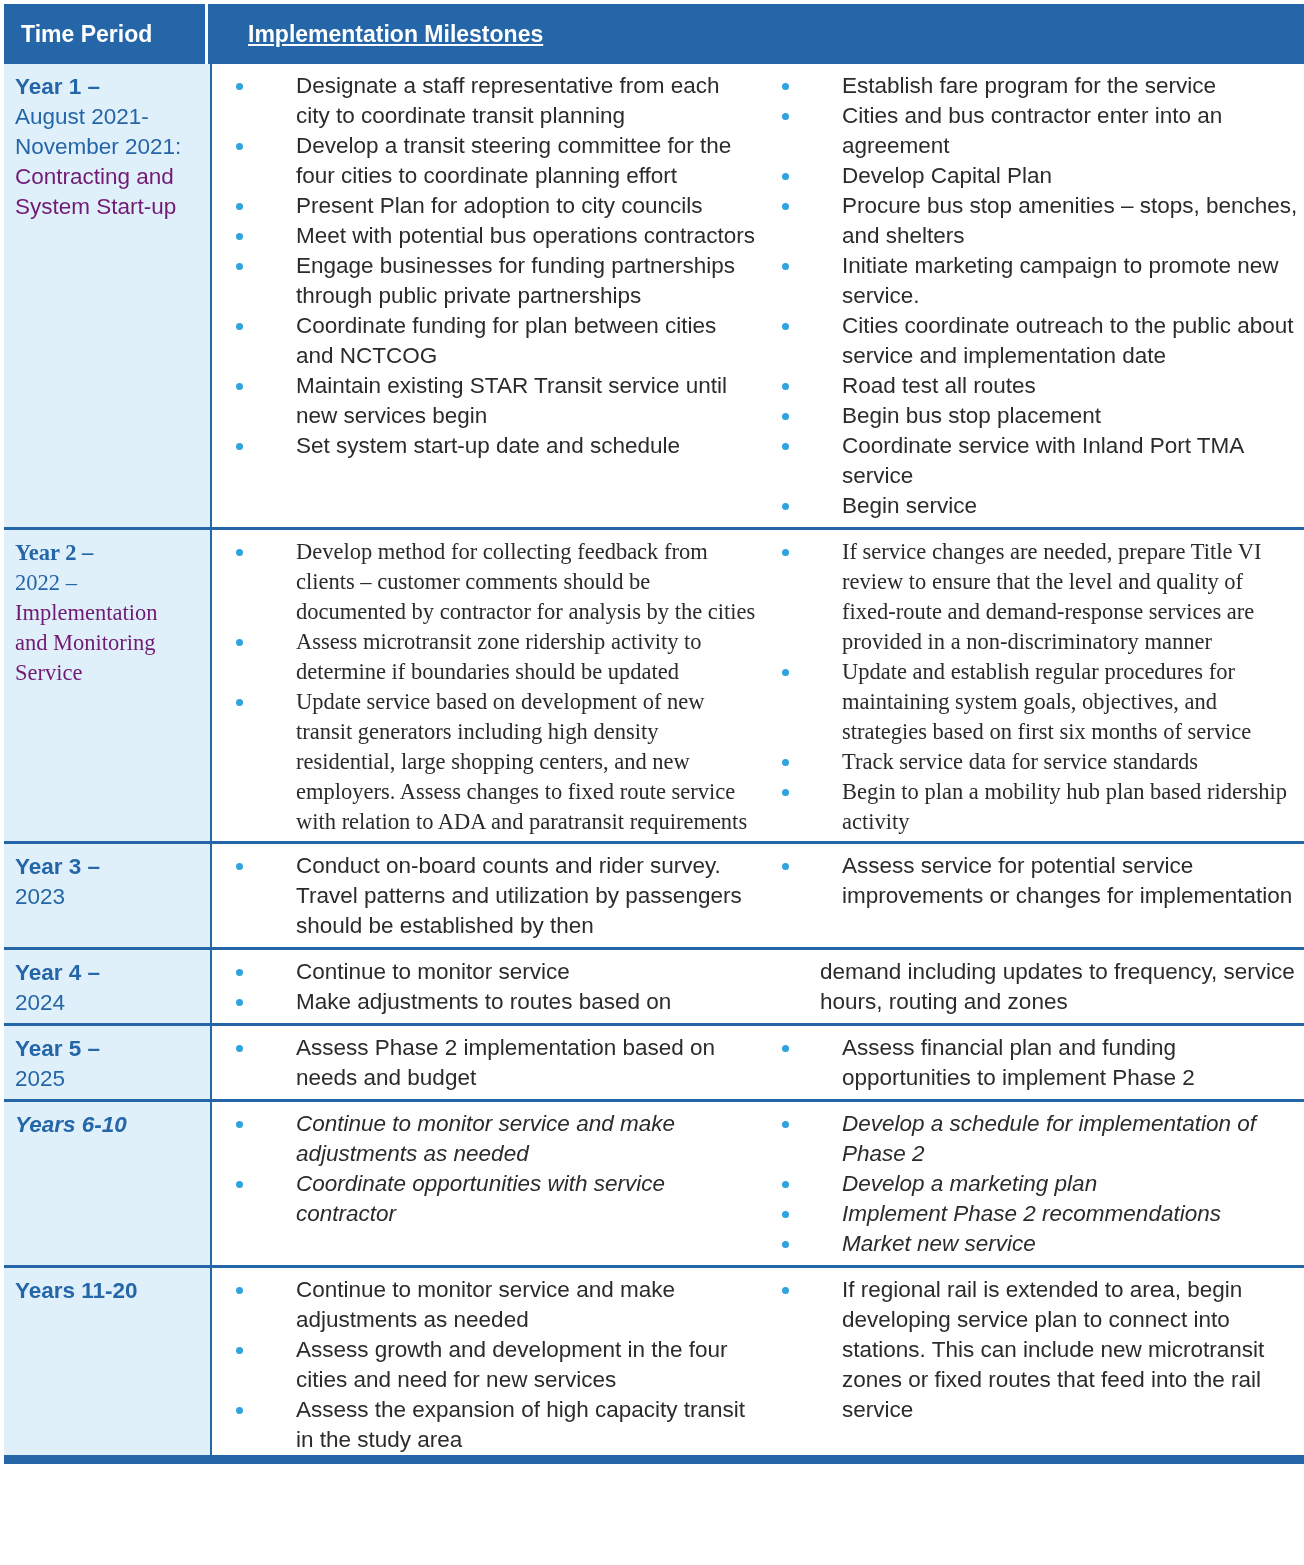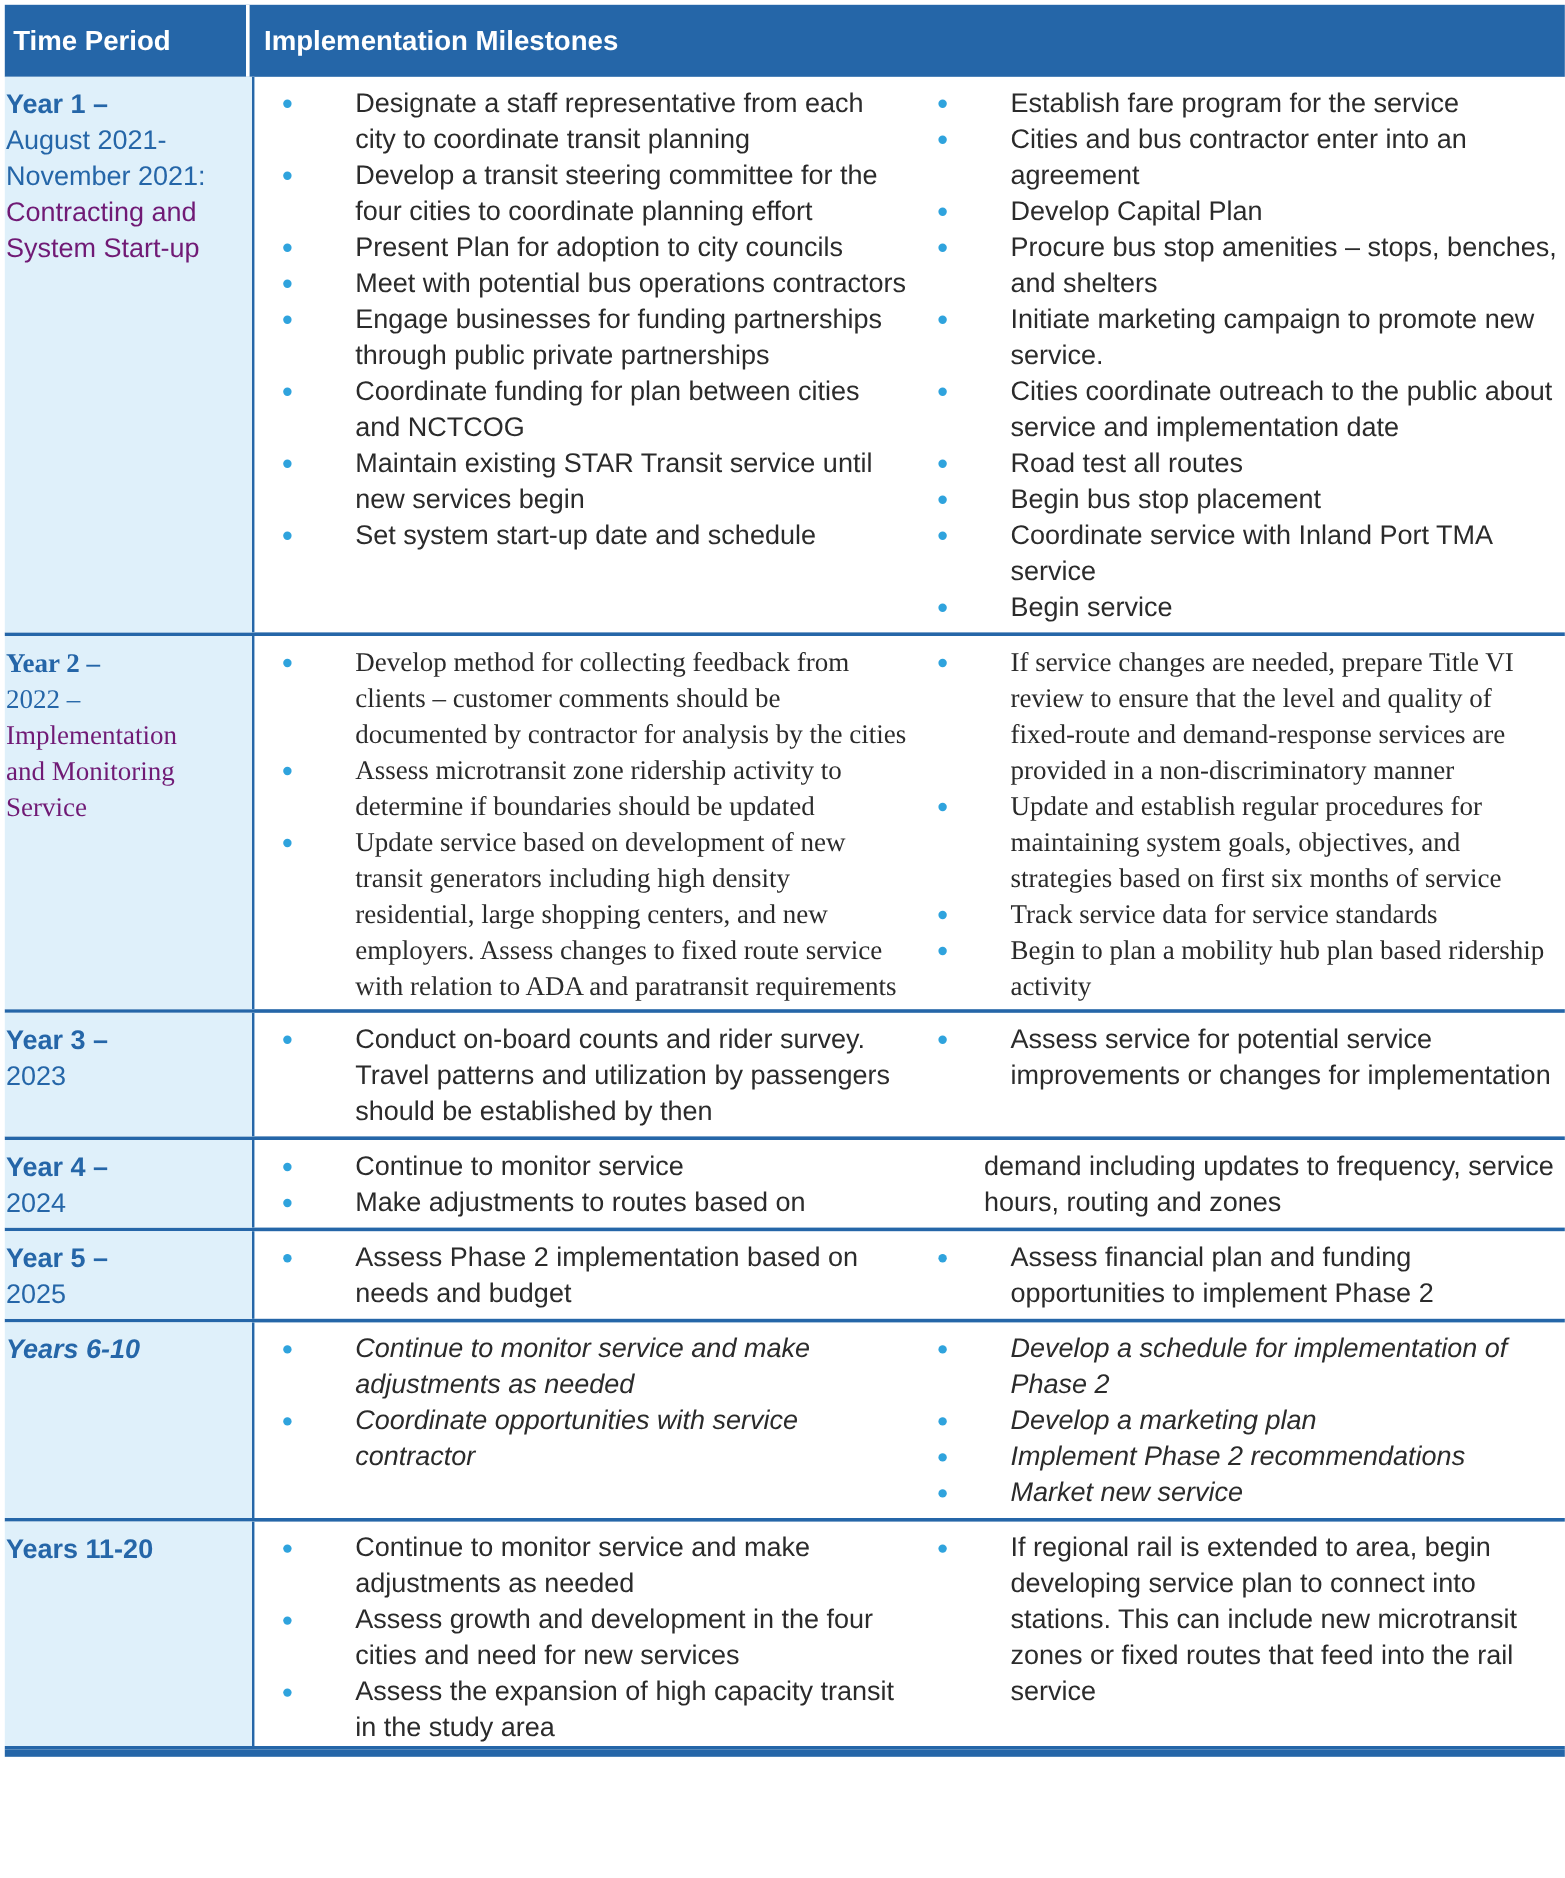--- a/index.html
+++ b/index.html
@@ -1,22 +1,22 @@
 <!DOCTYPE html>
 <html><head>
 <meta charset="utf-8">
 <style>
   html, body { margin:0; padding:0; background:#ffffff; }
   body { width:1304px; height:1565px; overflow:hidden; font-family:"Liberation Sans", "DejaVu Sans", sans-serif; color:#2b2b2b; }
   .tbl { position:absolute; left:4px; top:4px; width:1300px; }
   .hdr { display:flex; height:60px; background:#2566a8; color:#fff; font-weight:bold; font-size:23px; }
-  .hdr .c1 { width:204px; padding-left:7px; box-sizing:border-box; display:flex; align-items:center; border-right:3px solid #ffffff; }
-  .hdr .c2 { flex:1; padding-left:12px; display:flex; align-items:center; }
+  .hdr .c1 { width:204px; padding-left:17px; box-sizing:border-box; display:flex; align-items:center; border-right:3px solid #ffffff; }
+  .hdr .c2 { flex:1; padding-left:40px; display:flex; align-items:center;text-decoration:underline; }
   .row { display:flex; border-bottom:3px solid #2566a8; box-sizing:border-box; }
-  .period { width:208px; box-sizing:border-box; background:#dff0fa; border-right:2px solid #2566a8; padding:8px 0 0 1px; font-size:22.5px; line-height:30px; }
+  .period { width:208px; box-sizing:border-box; background:#dff0fa; border-right:2px solid #2566a8; padding:8px 0 0 11px; font-size:22.5px; line-height:30px; }
   .period .yr { color:#2566a8; font-weight:bold; }
   .period .dt { color:#2566a8; }
   .period .ds { color:#701a75; }
   .cols { flex:1; display:flex; padding-top:7px; }
   .col { width:546px; box-sizing:border-box; }
   .col.r { width:540px; }
   ul { list-style:none; margin:0; padding:0; }
   li { position:relative; padding-left:84px; font-size:22.5px; line-height:30px; color:#2b2b2b; }
   li::before { content:""; position:absolute; left:24px; top:12px; width:7px; height:7px; border-radius:50%; background:#2fa3dd; }
   li.cont { padding-left:62px; }

